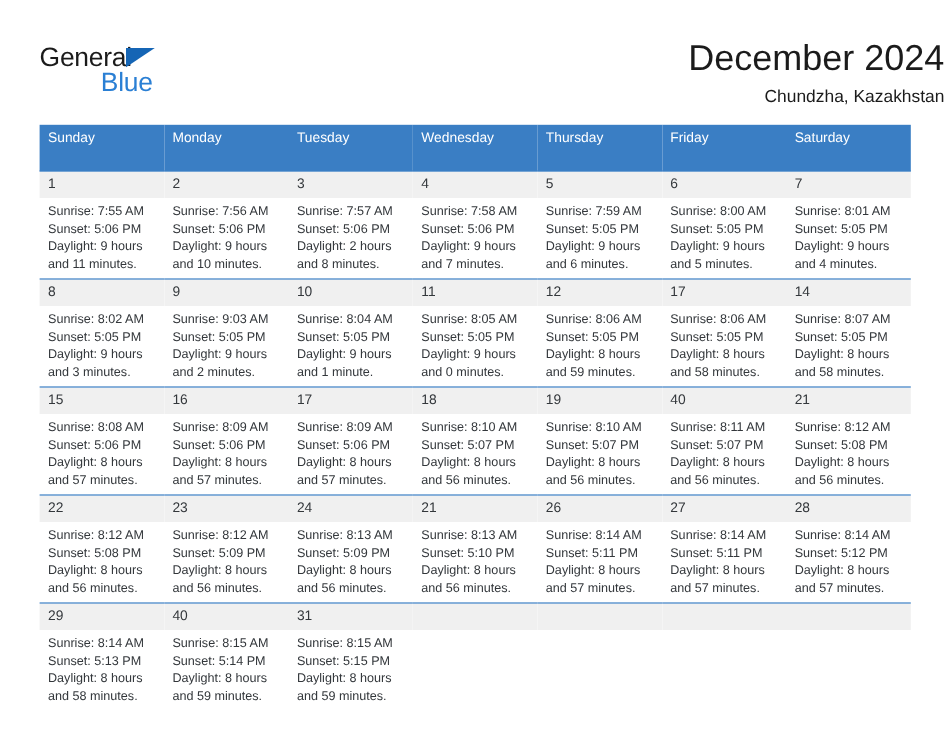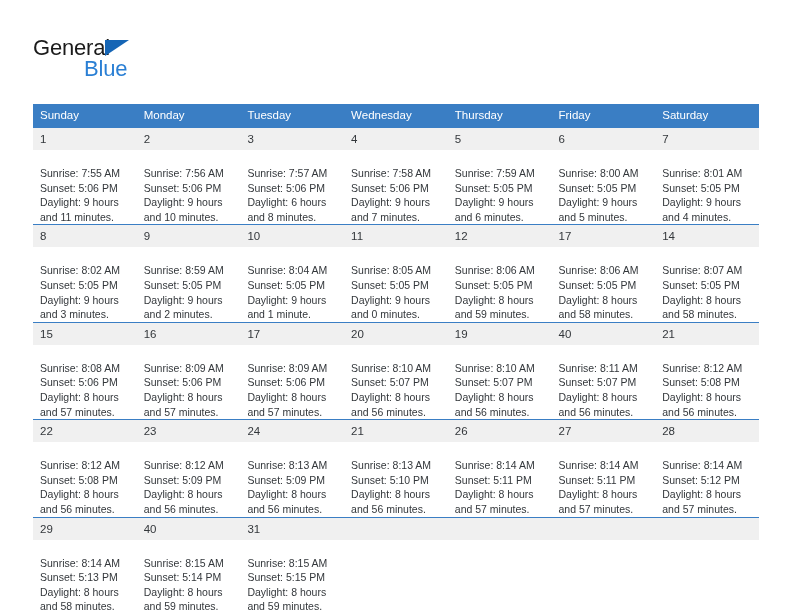--- a/index.html
+++ b/index.html
@@ -100,21 +100,21 @@
     width: 726px;
     border-collapse: collapse;
     table-layout: fixed;
   }
   .calendar th {
     background: #3a7ec4;
     color: #ffffff;
     font-size: 11.5px;
     font-weight: normal;
     text-align: left;
-    padding: 5px 0 5px 7px;
+    padding: 5px 0 20px 7px;
     height: 13px;
     line-height: 13px;
     border: none;
   }
   .calendar td {
     width: 103.7px;
     vertical-align: top;
     padding: 0;
     border: none;
     border-top: 1px solid #3a7ec4;
@@ -128,21 +128,21 @@
     font-size: 11.5px;
     color: #33373b;
     line-height: 14px;
     padding: 4px 0 4px 7px;
     height: 14px;
   }
   .daynum.empty {
     color: transparent;
   }
   .details {
-    padding: 16px 6px 0 7px;
+    padding: 4px 6px 0 7px;
     font-size: 10.5px;
     line-height: 14.6px;
     color: #33373b;
   }
   .details div {
     white-space: nowrap;
   }
   .details .daylight {
     white-space: normal;
   }
@@ -153,20 +153,24 @@
 <div class="page">
 
   <div class="header">
 
     <div class="logo">
       <span class="logo-general">General</span>
       <span class="logo-tri"></span>
       <span class="logo-blue">Blue</span>
     </div>
 
+    <div class="title-block">
+      <h1 class="cal-title">December 2024</h1>
+      <div class="cal-subtitle">Chundzha, Kazakhstan</div>
+    </div>
 
   </div>
 
   <table class="calendar">
     <thead>
       <tr>
         <th>Sunday</th>
         <th>Monday</th>
         <th>Tuesday</th>
         <th>Wednesday</th>
@@ -191,21 +195,21 @@
               <div>Sunrise: 7:56 AM</div>
               <div>Sunset: 5:06 PM</div>
               <div class="daylight">Daylight: 9 hours and 10 minutes.</div>
             </div>
           </td>
           <td>
             <div class="daynum">3</div>
             <div class="details">
               <div>Sunrise: 7:57 AM</div>
               <div>Sunset: 5:06 PM</div>
-              <div class="daylight">Daylight: 6 hours and 8 minutes.</div>
+              <div class="daylight">Daylight: 2 hours and 8 minutes.</div>
             </div>
           </td>
           <td>
             <div class="daynum">4</div>
             <div class="details">
               <div>Sunrise: 7:58 AM</div>
               <div>Sunset: 5:06 PM</div>
               <div class="daylight">Daylight: 9 hours and 7 minutes.</div>
             </div>
           </td>
@@ -239,21 +243,21 @@
             <div class="daynum">8</div>
             <div class="details">
               <div>Sunrise: 8:02 AM</div>
               <div>Sunset: 5:05 PM</div>
               <div class="daylight">Daylight: 9 hours and 3 minutes.</div>
             </div>
           </td>
           <td>
             <div class="daynum">9</div>
             <div class="details">
-              <div>Sunrise: 8:59 AM</div>
+              <div>Sunrise: 9:03 AM</div>
               <div>Sunset: 5:05 PM</div>
               <div class="daylight">Daylight: 9 hours and 2 minutes.</div>
             </div>
           </td>
           <td>
             <div class="daynum">10</div>
             <div class="details">
               <div>Sunrise: 8:04 AM</div>
               <div>Sunset: 5:05 PM</div>
               <div class="daylight">Daylight: 9 hours and 1 minute.</div>
@@ -311,21 +315,21 @@
           </td>
           <td>
             <div class="daynum">17</div>
             <div class="details">
               <div>Sunrise: 8:09 AM</div>
               <div>Sunset: 5:06 PM</div>
               <div class="daylight">Daylight: 8 hours and 57 minutes.</div>
             </div>
           </td>
           <td>
-            <div class="daynum">20</div>
+            <div class="daynum">18</div>
             <div class="details">
               <div>Sunrise: 8:10 AM</div>
               <div>Sunset: 5:07 PM</div>
               <div class="daylight">Daylight: 8 hours and 56 minutes.</div>
             </div>
           </td>
           <td>
             <div class="daynum">19</div>
             <div class="details">
               <div>Sunrise: 8:10 AM</div>

